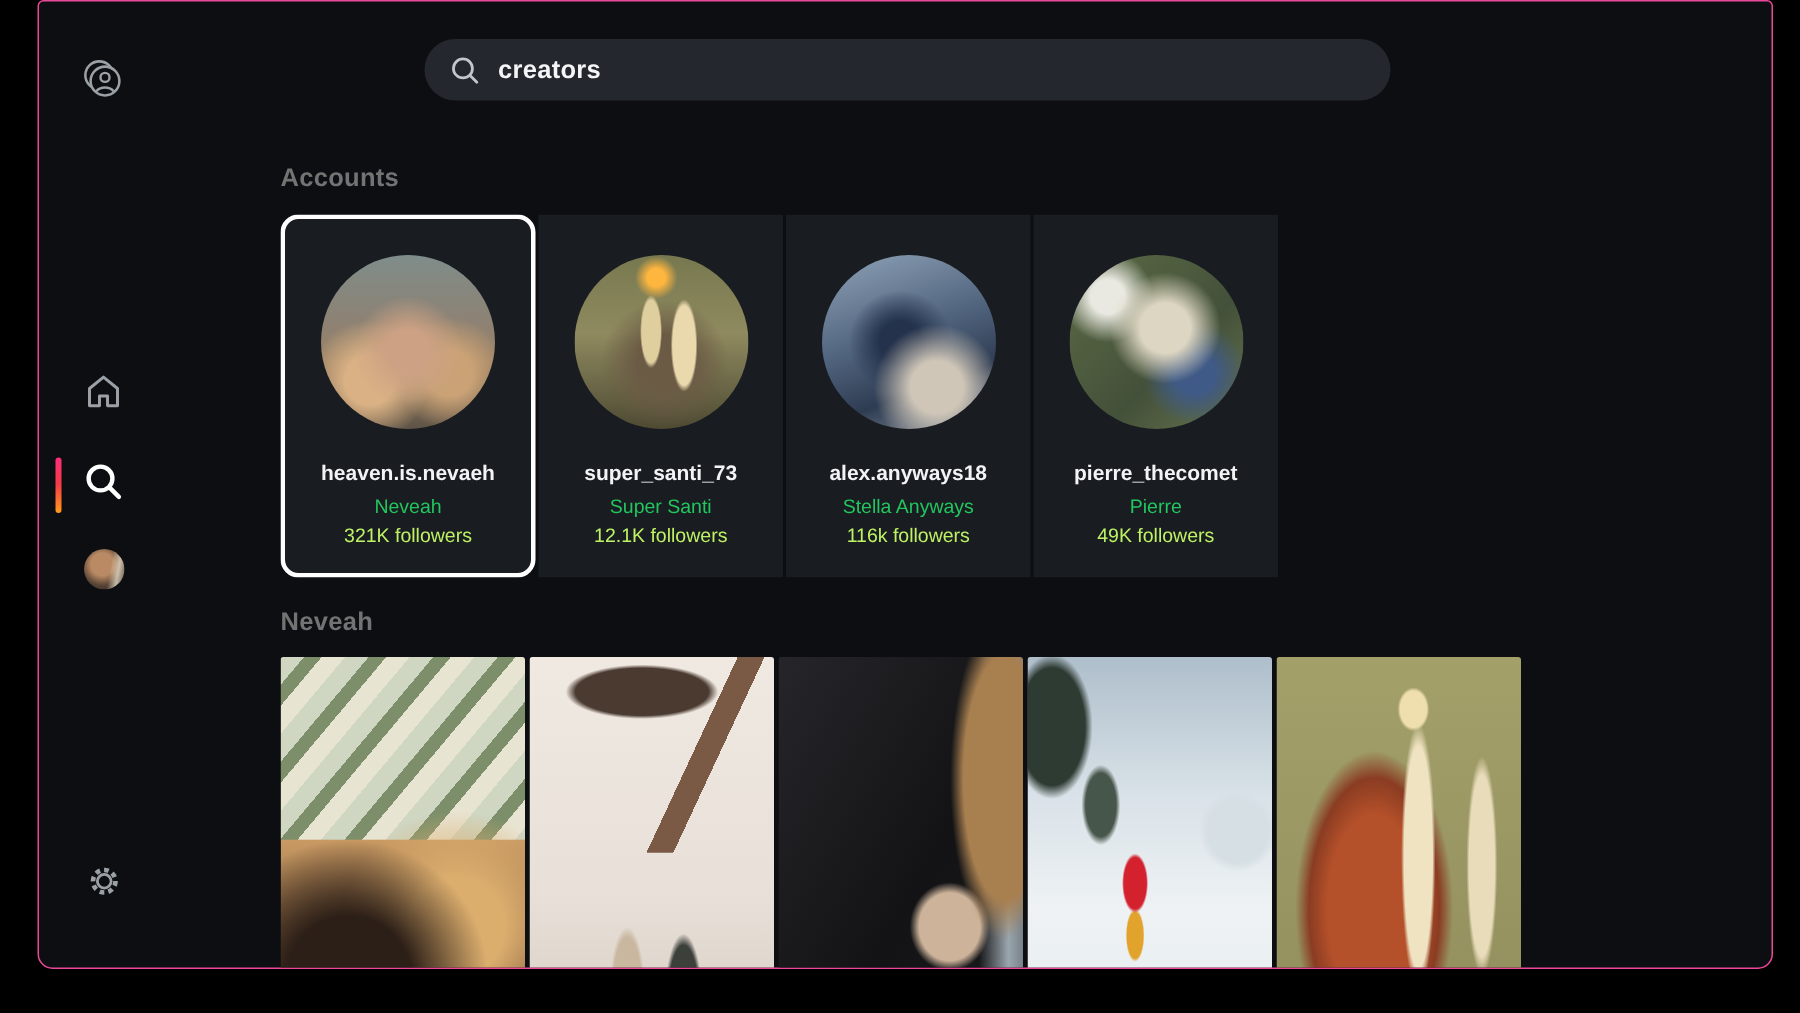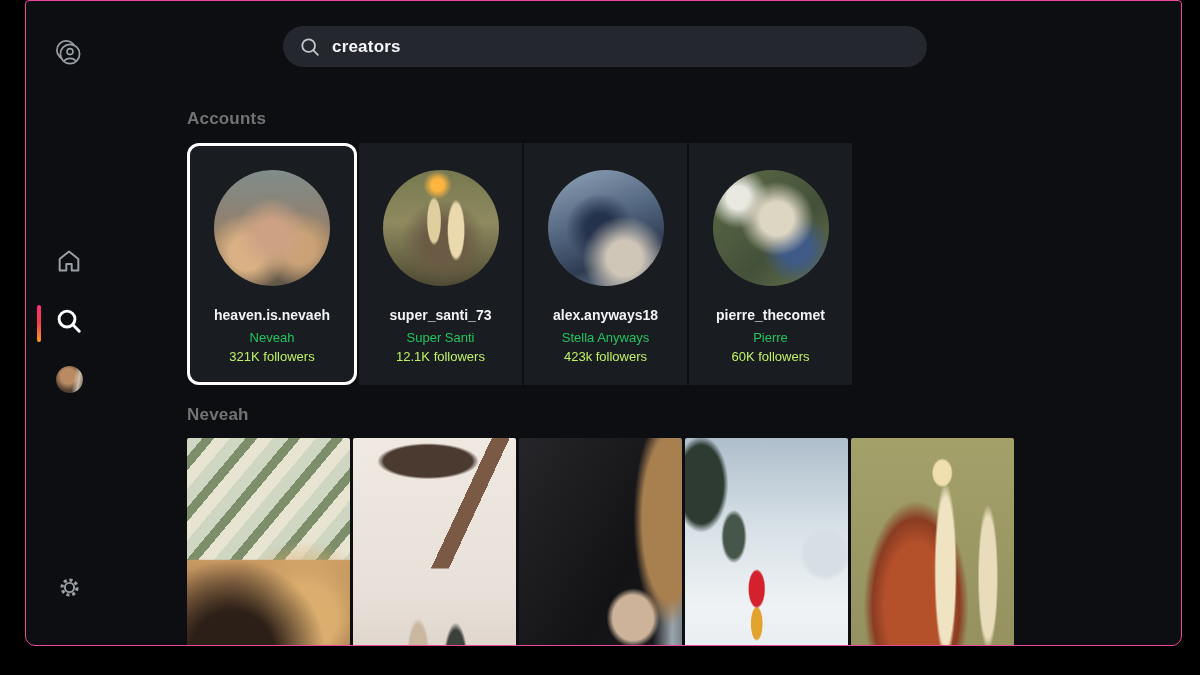--- a/index.html
+++ b/index.html
@@ -203,28 +203,28 @@
         <div class="acct-avatar av1"></div>
         <div class="acct-user">super_santi_73</div>
         <div class="acct-name">Super Santi</div>
         <div class="acct-foll">12.1K followers</div>
       </div>
 
       <div class="account-card">
         <div class="acct-avatar av2"></div>
         <div class="acct-user">alex.anyways18</div>
         <div class="acct-name">Stella Anyways</div>
-        <div class="acct-foll">423k followers</div>
+        <div class="acct-foll">116k followers</div>
       </div>
 
       <div class="account-card">
         <div class="acct-avatar av3"></div>
         <div class="acct-user">pierre_thecomet</div>
         <div class="acct-name">Pierre</div>
-        <div class="acct-foll">60K followers</div>
+        <div class="acct-foll">49K followers</div>
       </div>
 
 
 
     </div>
 
     <h2 class="section-title reels-title">Neveah</h2>
 
     <div class="reels-row">
       <div class="reel r0"></div>

